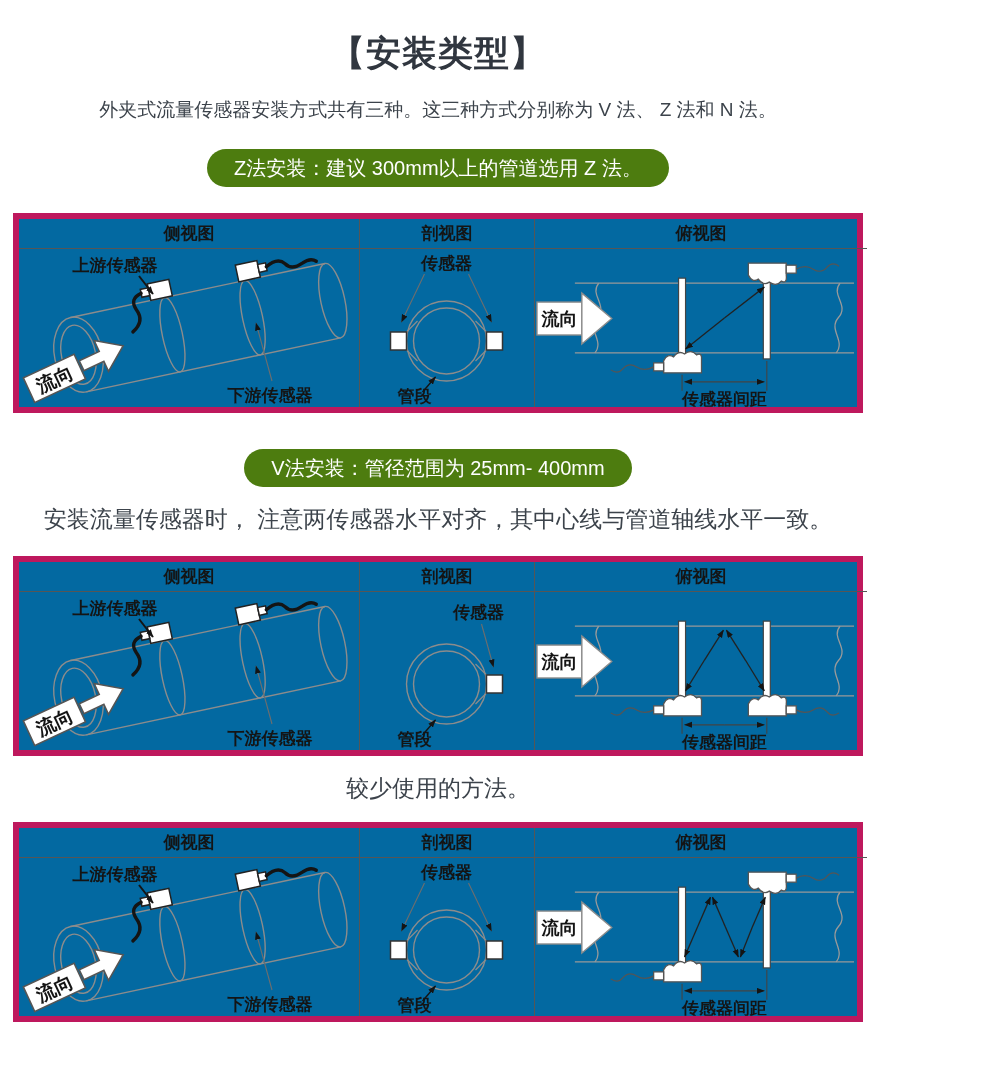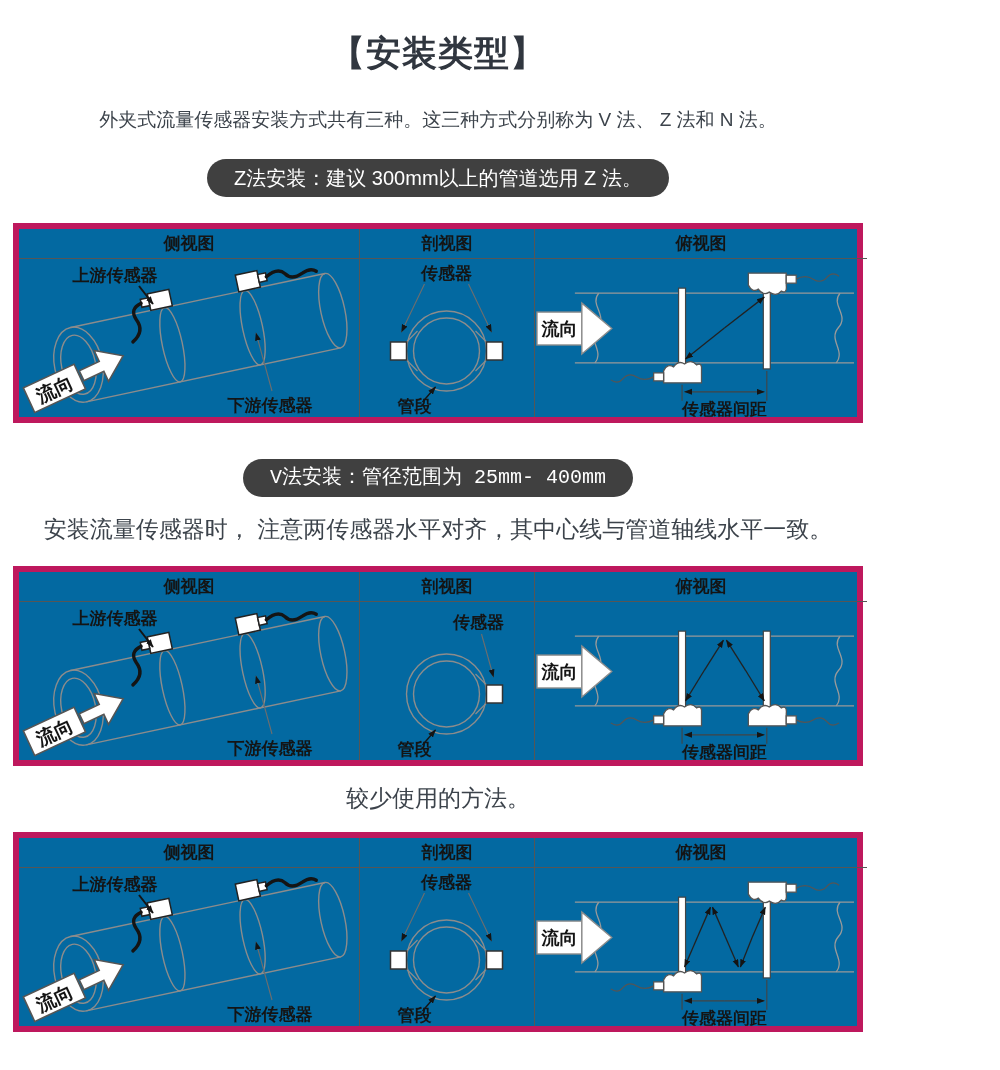--- a/index.html
+++ b/index.html
@@ -16,37 +16,37 @@
     text-align: center;
     font-size: 35px;
     font-weight: bold;
     color: #30363f;
     letter-spacing: 1px;
   }
   .intro {
     text-align: center;
     font-size: 19px;
     color: #3c434b;
-    margin-top: 30px;
+    margin-top: 20px;
   }
   .pill {
     display: table;
     margin: 0 auto;
-    background: #404040;
+    background: #4d7c0f;
     color: #fff;
     font-size: 20px;
     line-height: 38px;
     height: 38px;
     padding: 0 27px;
     border-radius: 19px;
     text-align: right;
     white-space: nowrap;
   }
   .sec-z .pill { margin-top: 26px; }
-  .sec-v .pill { margin-top: 36px; font-family: Liberation Mono, monospace; }
+  .sec-v .pill { margin-top: 36px; }
   .sec-n .pill { margin-top: 40px; }
   .note {
     text-align: center;
     font-size: 23px;
     color: #3c434b;
     margin-top: 17px;
   }
   .views-table {
     display: flex;
     width: 850px;

